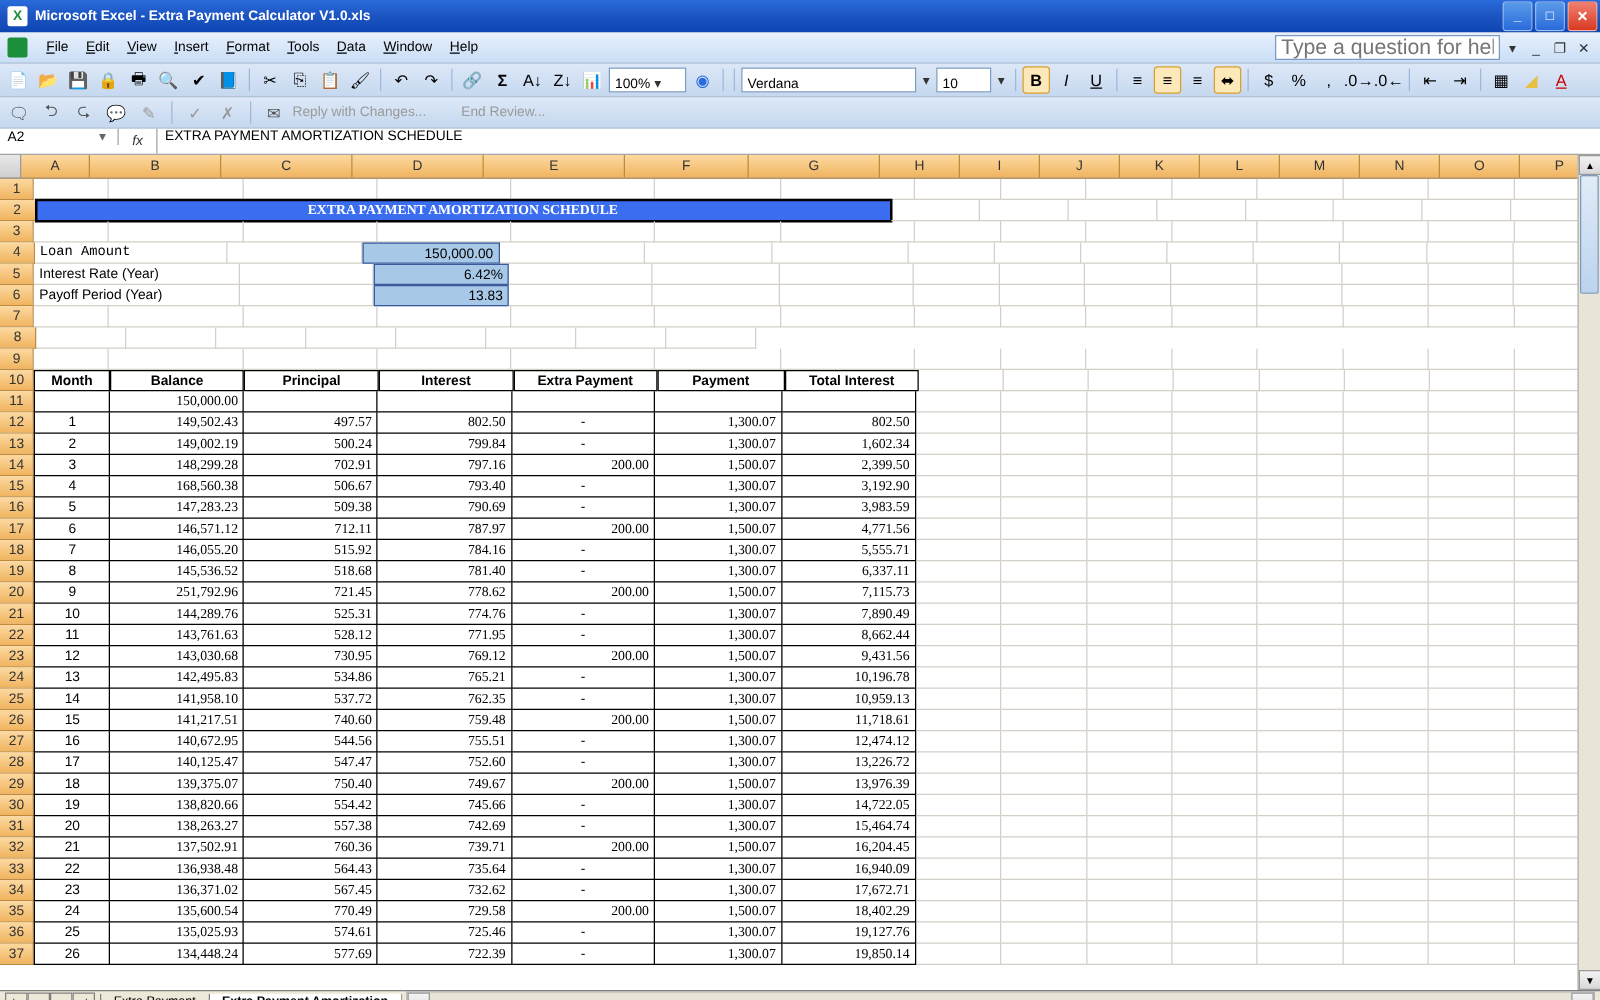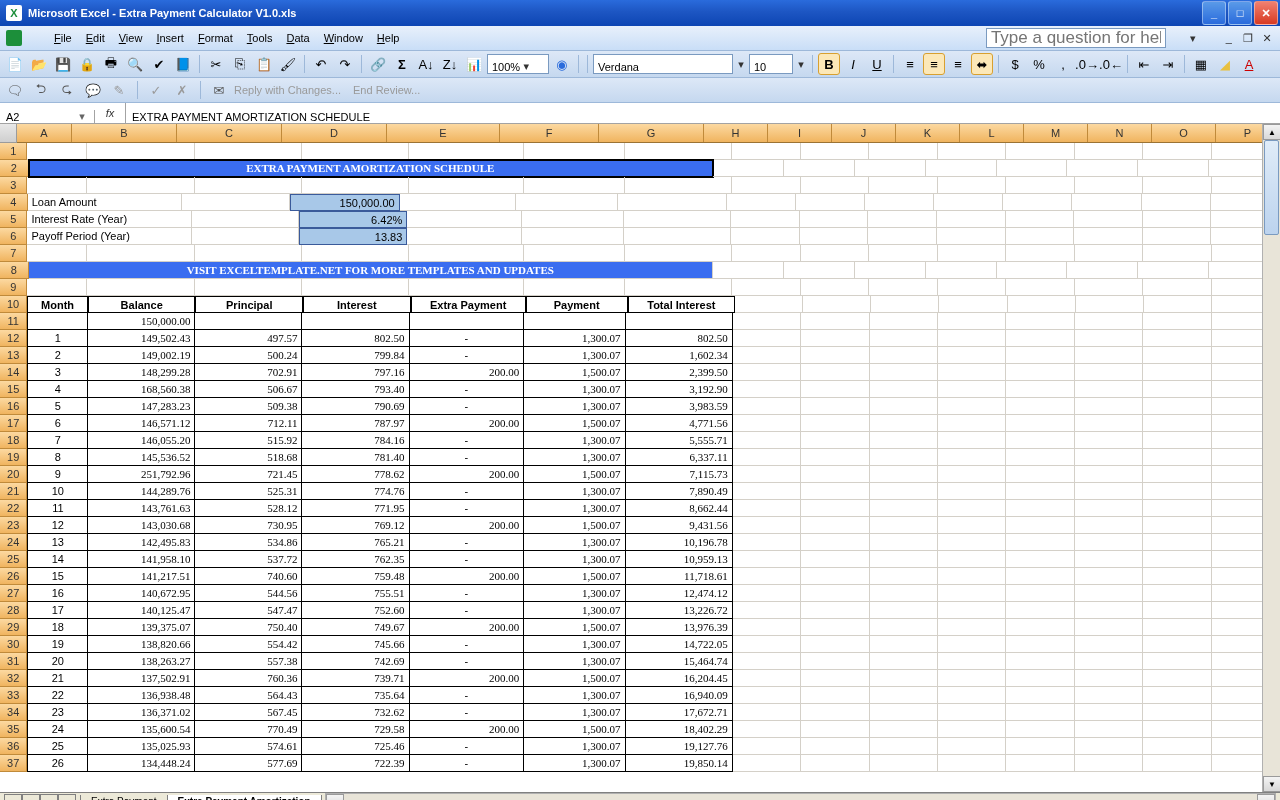--- a/index.html
+++ b/index.html
@@ -3,37 +3,37 @@
 <meta charset="utf-8">
 <style>
 html,body{margin:0;padding:0;font-family:Tahoma,Arial,sans-serif;font-size:11px;background:#ece9d8;overflow:hidden;width:1280px;height:800px}
 .titlebar{height:26px;background:linear-gradient(to bottom,#2a6bdc 0%,#1d56c3 45%,#0d45b3 100%);color:#fff;display:flex;align-items:center;justify-content:space-between;padding:0 2px 0 6px;font-weight:bold}
 .titlebar .left{display:flex;align-items:center;gap:6px}
 .titlebar .logo{width:16px;height:16px;background:#fff;border-radius:2px;display:flex;align-items:center;justify-content:center;color:#1c8f3a;font-weight:bold;font-size:11px}
 .winbtns{display:flex;gap:2px}
 .winbtn{width:22px;height:22px;border-radius:3px;display:flex;align-items:center;justify-content:center;font-family:Arial;font-weight:bold;color:#fff;border:1px solid rgba(255,255,255,.4)}
 .winbtn.min,.winbtn.max{background:linear-gradient(to bottom,#5a9ae8,#2a6bdc)}
 .winbtn.close{background:linear-gradient(to bottom,#f08070,#d83a22)}
-.menubar{height:24px;background:linear-gradient(to bottom,#e8f0fb,#c9def7);display:flex;align-items:center;padding:0 6px;gap:21px;border-bottom:1px solid #9db8d9}
+.menubar{height:24px;background:linear-gradient(to bottom,#e8f0fb,#c9def7);display:flex;align-items:center;padding:0 6px;gap:4px;border-bottom:1px solid #9db8d9}
 .menubar .app-icon{width:16px;height:16px;background:#1c8f3a;border-radius:2px;margin-right:4px}
 .menubar .menu-item{padding:2px 7px;cursor:default}
 .menubar .menu-item u{text-decoration:underline}
 .menubar .spacer{flex:1}
 .menubar .helpbox{width:170px;height:18px;border:1px solid #7a9ac0;background:#fff;color:#888;padding:0 4px;font-size:17px}
 .menubar .docbtns span{display:inline-block;width:14px;text-align:center;color:#333;margin-left:2px}
 .toolbar{height:26px;background:linear-gradient(to bottom,#dde8f7,#c5d8ef);display:flex;align-items:center;padding:0 4px;gap:2px;border-bottom:1px solid #9db8d9}
 .tbtn{width:20px;height:20px;display:flex;align-items:center;justify-content:center;border:1px solid transparent;border-radius:3px;font-size:13px}
 .sep{width:1px;height:18px;background:#9db8d9;margin:0 3px}
 .zoom,.fontbox,.sizebox{height:18px;border:1px solid #7a9ac0;background:#fff;font-size:11px;display:flex;align-items:flex-end;padding:0 4px}
 .zoom{width:52px}.fontbox{width:130px}.sizebox{width:34px}
 .dd{width:12px;text-align:center;color:#333}
 .tbtn.bold{font-weight:bold}.tbtn.ital{font-style:italic}.tbtn.under{text-decoration:underline}
 .toolbar2{height:24px;background:linear-gradient(to bottom,#dde8f7,#c5d8ef);display:flex;align-items:center;padding:0 4px;gap:4px;border-bottom:1px solid #9db8d9;color:#555}
 .toolbar2 .disabled{color:#9a9a9a}
-.namebox-row{height:20px;background:#fff;border-bottom:1px solid #a3a3a3;display:flex;align-items:flex-end}
+.namebox-row{height:20px;background:#fff;border-bottom:1px solid #a3a3a3;display:flex;align-items:flex-start}
 .namebox{width:82px;border-right:1px solid #a3a3a3;padding:0 6px;display:flex;align-items:center;justify-content:space-between;font-size:11px}
 .namebox .dd{color:#666}
 .fx{width:30px;text-align:center;font-style:italic;color:#333;border-right:1px solid #a3a3a3;height:100%;display:flex;align-items:center;justify-content:center}
 .formula{flex:1;padding:0 6px;font-size:11px}
 .grid-wrap{position:relative;height:668px;background:#fff;display:flex;flex-direction:column}
 .col-headers{height:18px;display:flex;background:#f3a94a;background:linear-gradient(to bottom,#fcd9a1,#f0b45f);border-bottom:1px solid #9b7334}
 .corner{width:28px;background:linear-gradient(to bottom,#e8e8e8,#cfcfcf);border-right:1px solid #9b9b9b;border-bottom:1px solid #9b9b9b;margin-bottom:-1px}
 .ch{border-right:1px solid #c08a3a;text-align:center;font-size:11px;line-height:18px;color:#333}
 .grid-body{flex:1;overflow:hidden;position:relative}
 .row{display:flex;height:17px}
@@ -161,21 +161,21 @@
   <div class="tbtn">⮌</div>
   <div class="tbtn">⮎</div>
   <div class="tbtn">💬</div>
   <div class="tbtn disabled">✎</div>
   <div class="sep"></div>
   <div class="tbtn disabled">✓</div>
   <div class="tbtn disabled">✗</div>
   <div class="sep"></div>
   <div class="tbtn">✉</div>
   <span class="disabled" style="margin-left:0">Reply with Changes...</span>
-  <span class="disabled" style="margin-left:8px">End Review...</span>
+  <span class="disabled" style="margin-left:24px">End Review...</span>
 </div>
 
 <div class="namebox-row">
   <div class="namebox">
       <span>A2</span>
       <span class="dd">▾</span>
     </div>
   <div class="fx">fx</div>
   <div class="formula">EXTRA PAYMENT AMORTIZATION SCHEDULE</div>
 </div>
@@ -246,21 +246,21 @@
         <div class="cell wRest"></div>
         <div class="cell wRest"></div>
         <div class="cell wRest"></div>
         <div class="cell wRest"></div>
         <div class="cell wRest"></div>
         <div class="cell wRest"></div>
         <div class="cell wRest"></div>
       </div>
       <div class="row">
         <div class="rh">4</div>
-        <div class="cell" style="width: 152px;">Loan Amount</div>
+        <div class="cell" style="width: 152px; font-family: Liberation Mono, monospace;">Loan Amount</div>
         <div class="cell wC"></div>
         <div class="cell wD input-cell">150,000.00</div>
         <div class="cell wE"></div>
         <div class="cell wF"></div>
         <div class="cell wG"></div>
         <div class="cell wRest"></div>
         <div class="cell wRest"></div>
         <div class="cell wRest"></div>
         <div class="cell wRest"></div>
         <div class="cell wRest"></div>
@@ -315,21 +315,20 @@
         <div class="cell wRest"></div>
         <div class="cell wRest"></div>
         <div class="cell wRest"></div>
         <div class="cell wRest"></div>
         <div class="cell wRest"></div>
         <div class="cell wRest"></div>
         <div class="cell wRest"></div>
       </div>
       <div class="row">
         <div class="rh">8</div>
-        <div class="cell banner" style="width: 688px;">VISIT EXCELTEMPLATE.NET FOR MORE TEMPLATES AND UPDATES</div>
         <div class="cell wRest"></div>
         <div class="cell wRest"></div>
         <div class="cell wRest"></div>
         <div class="cell wRest"></div>
         <div class="cell wRest"></div>
         <div class="cell wRest"></div>
         <div class="cell wRest"></div>
         <div class="cell wRest"></div>
       </div>
       <div class="row">

